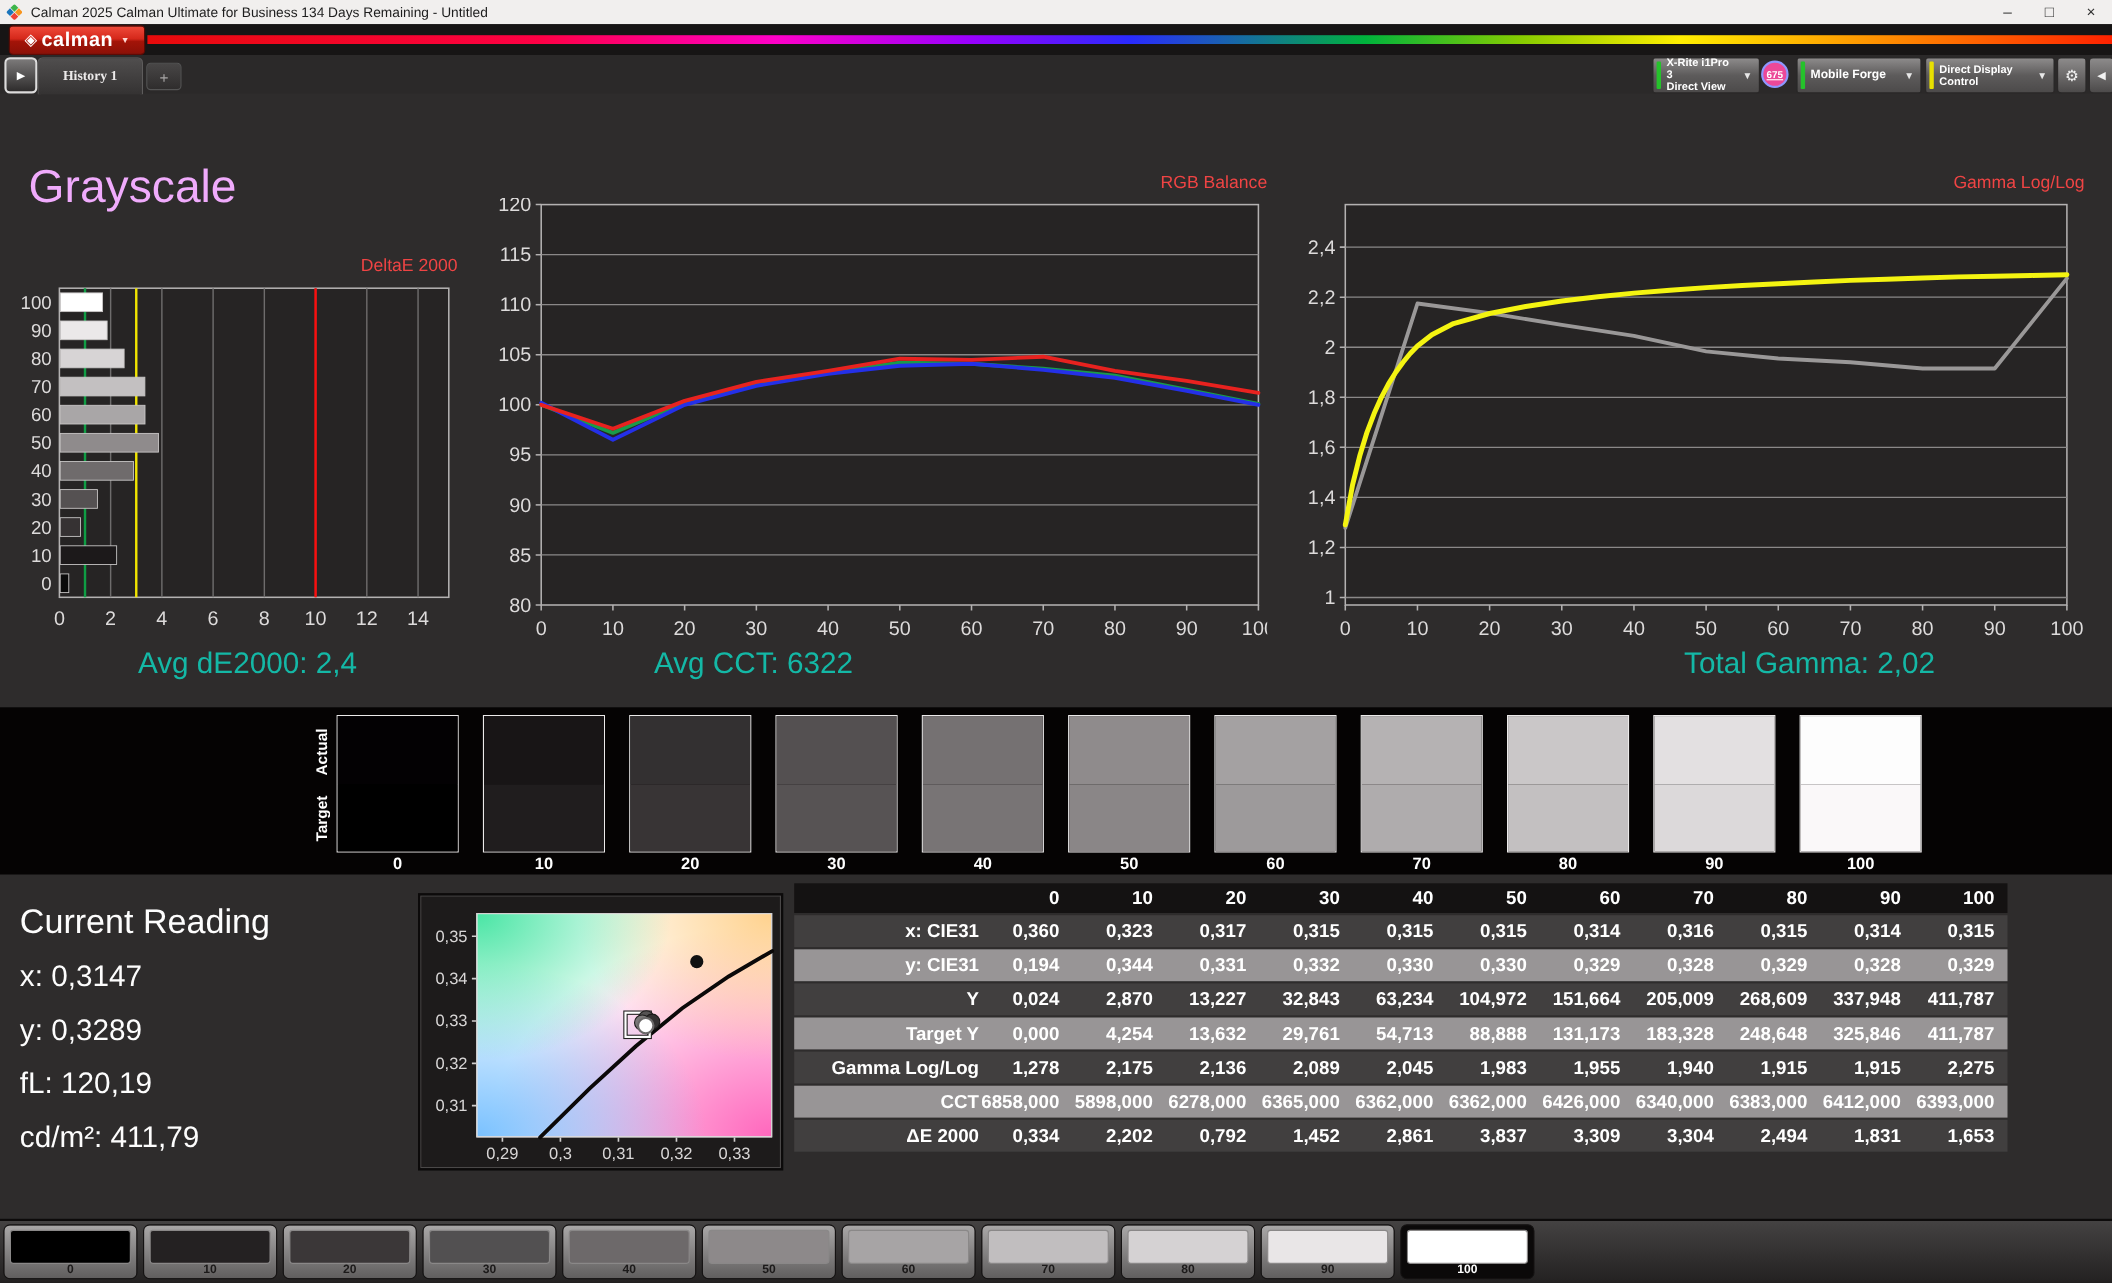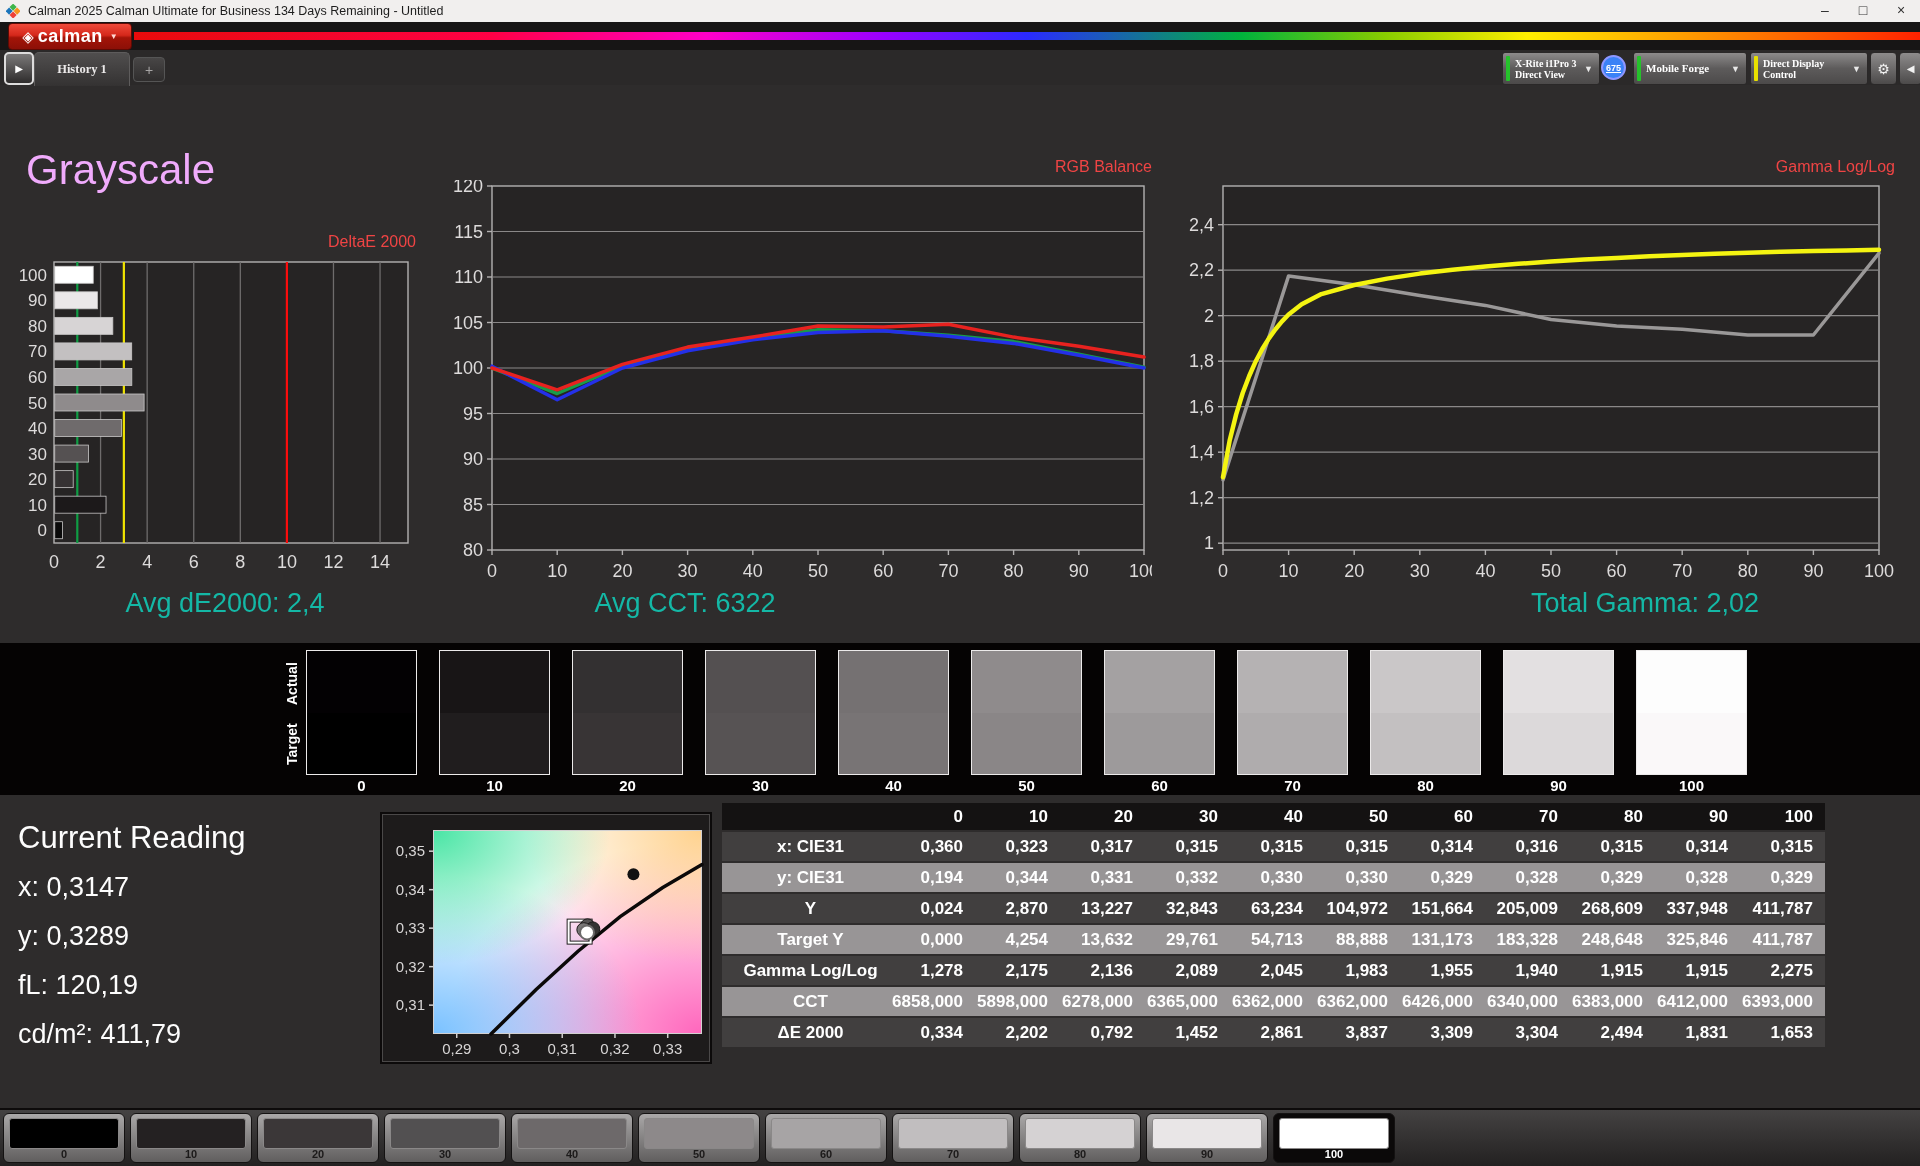--- a/index.html
+++ b/index.html
@@ -31,21 +31,21 @@
     display:flex;align-items:center;justify-content:center;}
   .tab{position:absolute;left:34px;top:2px;width:94px;height:33px;border-radius:5px 5px 0 0;
     background:linear-gradient(#504e4e,#343232);border:1px solid #5e5c5c;border-bottom:none;
     color:#eceaea;font-size:12.5px;font-weight:bold;display:flex;align-items:center;justify-content:center;font-family:Liberation Serif, serif;}
   .tab-add{position:absolute;left:133px;top:7px;width:30px;height:23px;border-radius:4px;
     background:linear-gradient(#484646,#2f2d2d);border:1px solid #555;color:#a7a5a5;font-size:14px;
     display:flex;align-items:center;justify-content:center;}
   .dd{position:absolute;top:2px;height:31px;border-radius:3px;border:1px solid #2a2828;
     background:linear-gradient(#8d8b8b 0%,#5d5b5b 50%,#4c4a4a 100%);display:flex;align-items:center;color:#fff;}
   .dd-strip{width:4px;height:25px;margin:0 5px 0 3px;border-radius:1px;}
-  .dd-text{flex:1;font-size:11px;font-weight:bold;line-height:1.1;font-family:Liberation Serif, serif;}
+  .dd-text{flex:1;font-size:11px;font-weight:bold;line-height:1.1;}
   .dd-text .l2{display:block;}
   .dd-caret{font-size:9px;color:#e8e8e8;margin:0 6px;}
   .badge{position:absolute;top:5px;width:25px;height:25px;border-radius:50%;background:#2126d8;
     border:2px solid #8e97ff;box-sizing:border-box;color:#fff;font-size:9px;font-weight:bold;
     display:flex;align-items:center;justify-content:center;}
   .sq-btn{position:absolute;top:2px;height:31px;border-radius:4px;border:1px solid #2a2828;
     background:linear-gradient(#8d8b8b,#4c4a4a);color:#f2f2f2;display:flex;align-items:center;justify-content:center;}
 
   
   .page-title{position:absolute;left:26px;top:146px;font-size:42px;color:#f0abfc;font-weight:normal;}
@@ -77,21 +77,21 @@
       #ffffff;}
   .cie-svg{position:absolute;left:0;top:0;}
 
   
   .tbl{position:absolute;left:722px;top:803px;width:1103px;color:#fff;font-weight:bold;font-size:17px;}
   .tbl-row{display:flex;height:29px;align-items:center;margin-bottom:2px;}
   .tbl-row.hdr{background:#141212;height:27px;}
   .tbl-row.dark{background:#413f3f;}
   .tbl-row.light{background:#989596;}
   .tc{box-sizing:border-box;}
-  .tc.lab{width:168px;padding-left:9px;text-align:center;}
+  .tc.lab{width:168px;padding-left:9px;text-align:right;}
   .tc.val{width:85px;padding-right:12px;text-align:right;}
 
   
   .chart-svg{position:absolute;}
 
   
   .bottombar{position:absolute;left:0;top:1108px;width:1920px;height:58px;
     background:linear-gradient(#444242,#232121);border-top:2px solid #0d0b0b;box-sizing:border-box;}
   .patch{position:absolute;top:3px;width:122px;height:50px;border-radius:6px;border:1px solid #141212;
     background:linear-gradient(#aaa8a8,#605e5e);box-sizing:border-box;}
@@ -139,21 +139,21 @@
     <div class="tab-add">+</div>
 
     <div class="dd" style="left:1502px;width:96px;">
       <span class="dd-strip" id="strip-meter" style="background: rgb(37, 194, 43);"></span>
       <span class="dd-text" style="font-size:10px;">
         <span>X-Rite i1Pro 3</span>
         <span class="l2">Direct View</span>
       </span>
       <span class="dd-caret">▼</span>
     </div>
-    <div class="badge" style="left: 1601px; background: #3b82f6; text-decoration: underline;" id="badge-675">675</div>
+    <div class="badge" style="left: 1601px; background: #ec4899; text-decoration: underline;" id="badge-675">675</div>
     <div class="dd" style="left:1633px;width:112px;">
       <span class="dd-strip" id="strip-source" style="background: rgb(37, 194, 43);"></span>
       <span class="dd-text">Mobile Forge</span>
       <span class="dd-caret">▼</span>
     </div>
     <div class="dd" style="left:1750px;width:116px;">
       <span class="dd-strip" id="strip-display" style="background: rgb(232, 224, 0);"></span>
       <span class="dd-text" style="font-size:10px;">Direct Display Control</span>
       <span class="dd-caret">▼</span>
     </div>

